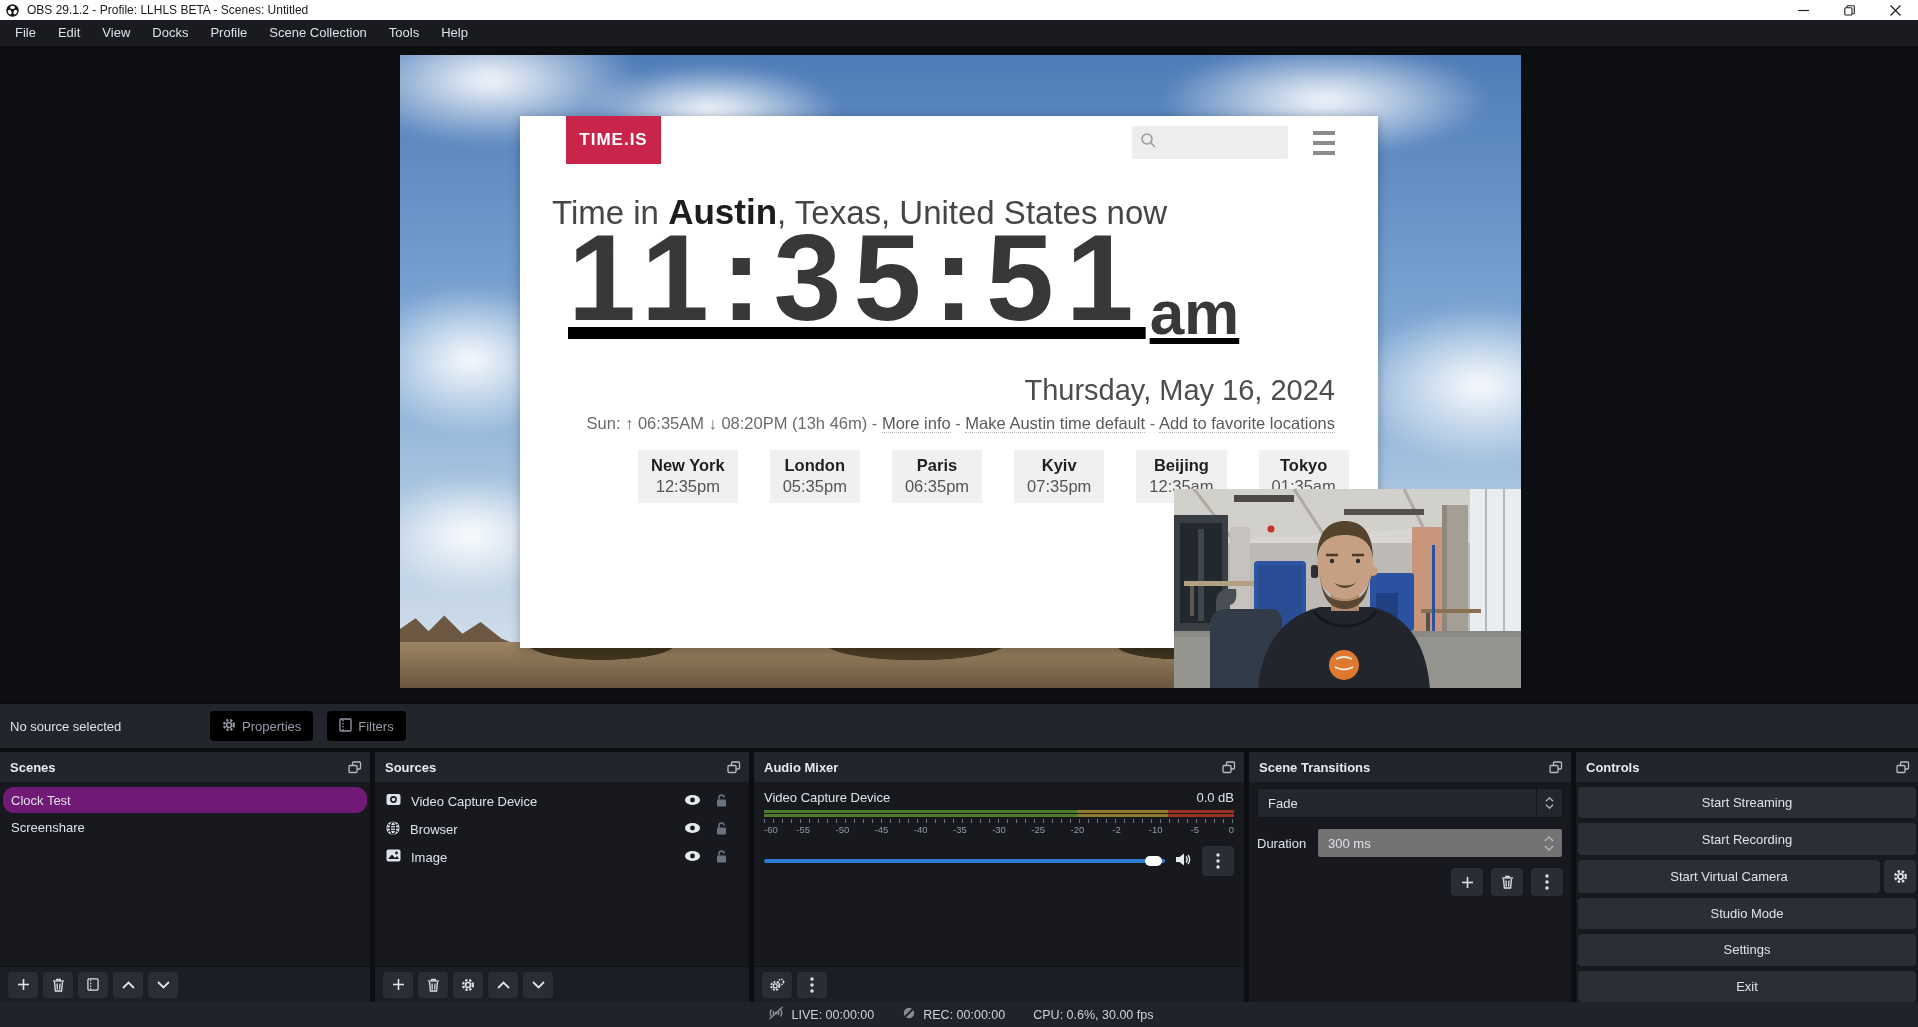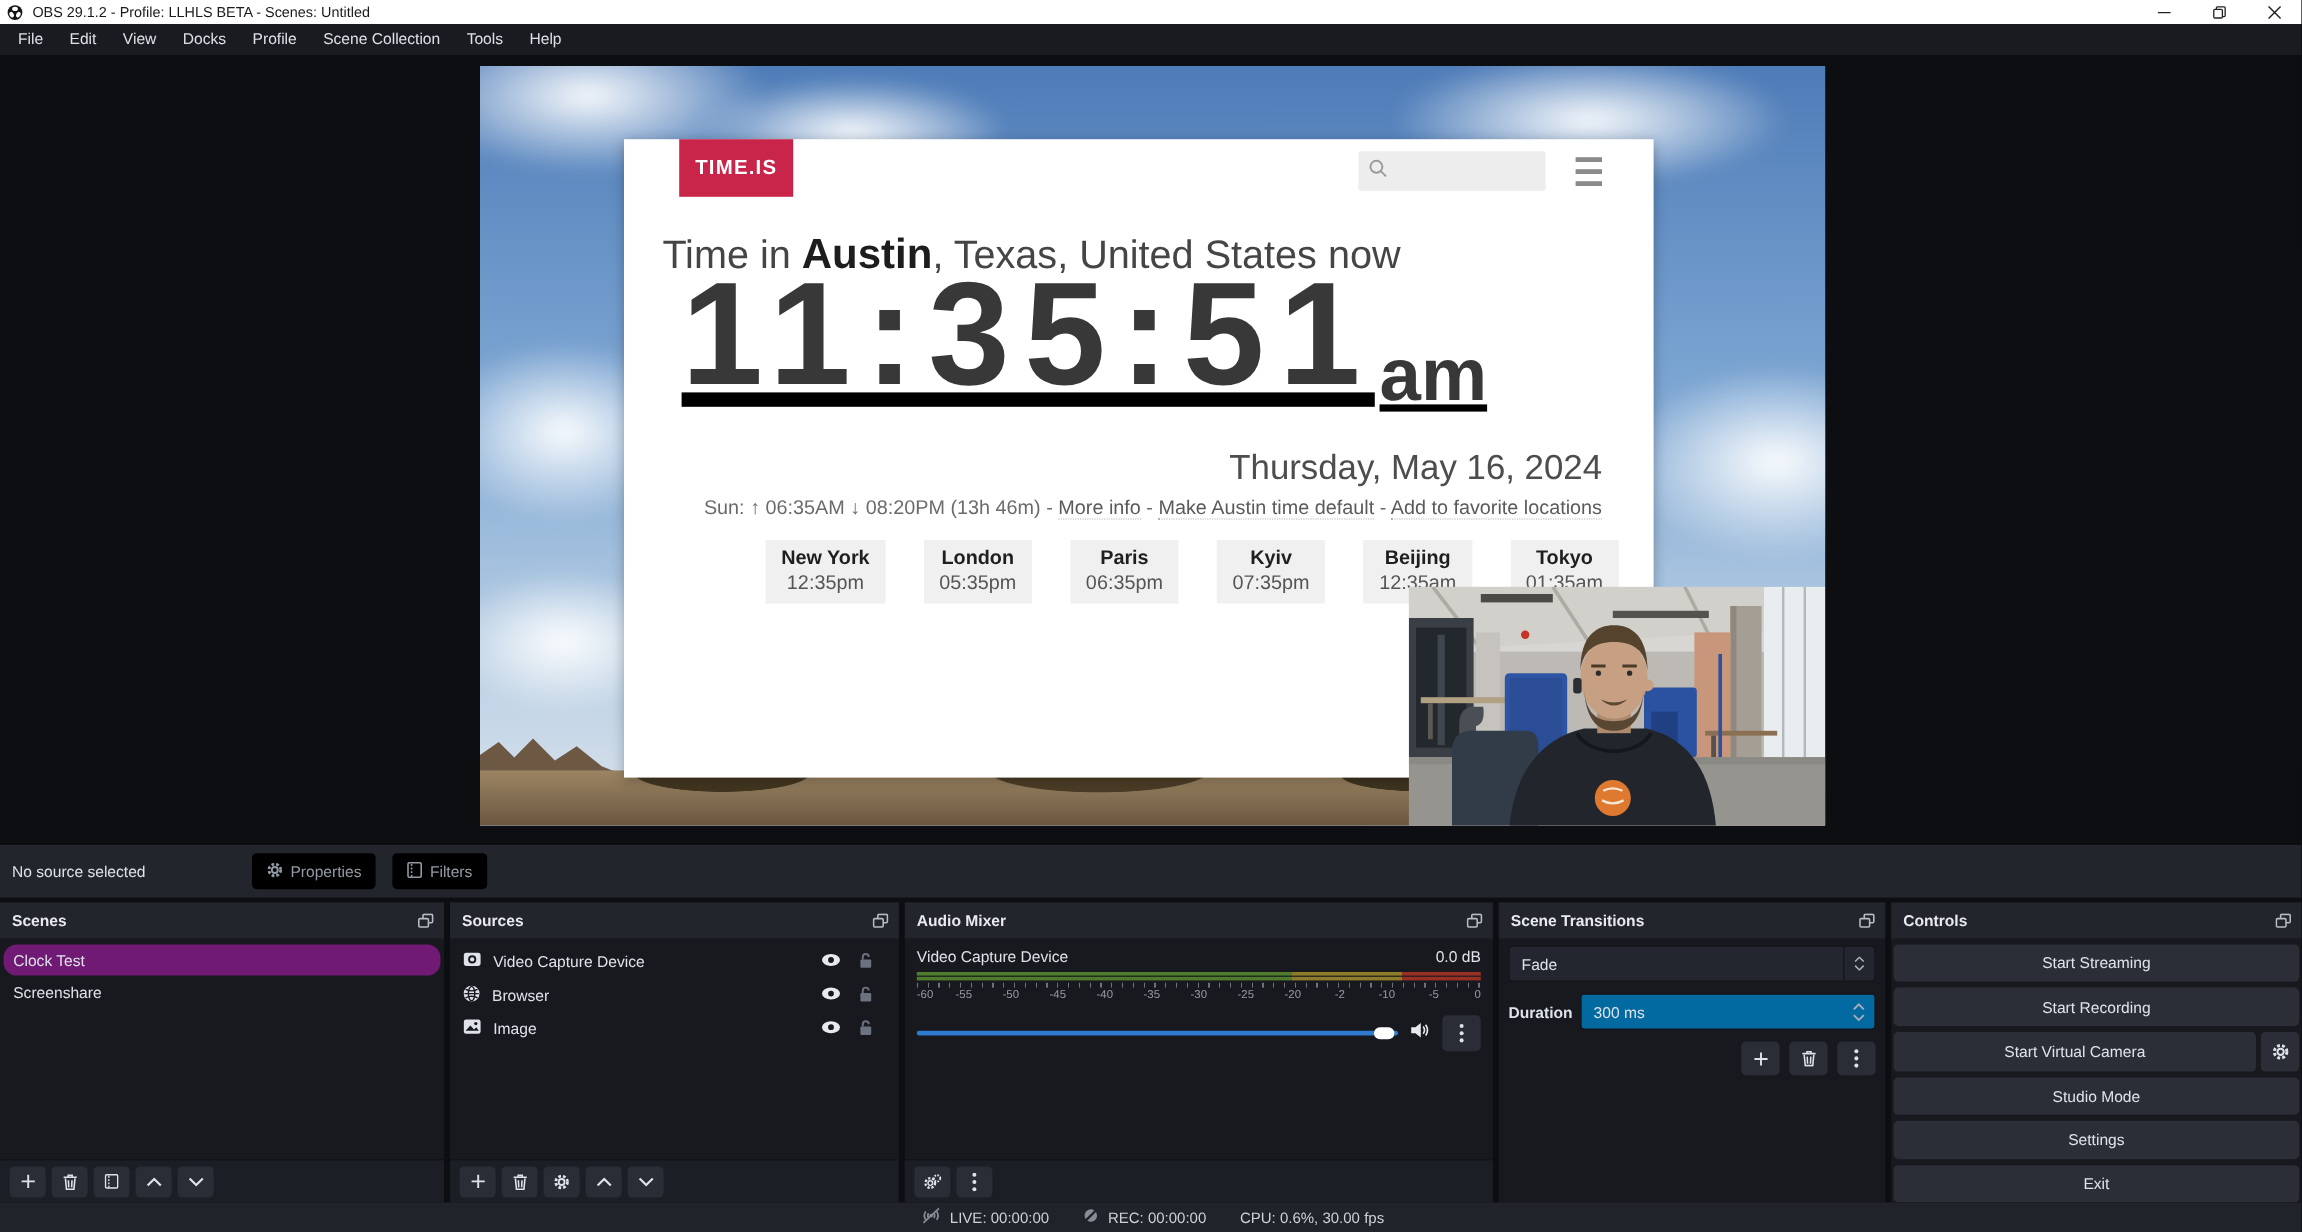--- a/index.html
+++ b/index.html
@@ -119,22 +119,22 @@
               display:flex; align-items:center; justify-content:center; }
 
   
   .tr-body { padding:6px 8px; }
   .tr-combo { height:30px; background:#23262e; border:1px solid #121419; border-radius:3px;
               display:flex; align-items:center; }
   .tr-combo .val { padding-left:10px; font-size:13px; color:#dfe2e8; flex:1; }
   .tr-combo .chev { width:26px; height:100%; border-left:1px solid #121419; display:flex;
                     flex-direction:column; align-items:center; justify-content:center; gap:2px; }
   .tr-dur-row { display:flex; align-items:center; margin-top:10px; gap:8px; }
-  .tr-dur-label { font-size:13px; color:#dfe2e8; width:52px;font-weight:bold; }
-  .tr-spin { flex:1; height:30px; background:#0369a1; border:1px solid #121419; border-radius:3px;
+  .tr-dur-label { font-size:13px; color:#dfe2e8; width:52px; }
+  .tr-spin { flex:1; height:30px; background:#737373; border:1px solid #121419; border-radius:3px;
              display:flex; align-items:center; }
   .tr-spin .val { padding-left:10px; font-size:13px; color:#dfe2e8; flex:1; }
   .tr-spin .updown { display:flex; flex-direction:column; gap:3px; padding-right:8px; }
   .tr-btn-row { display:flex; justify-content:flex-end; gap:8px; margin-top:10px; }
   .tr-btn { width:32px; height:28px; background:#2a2d36; border-radius:4px; display:flex;
             align-items:center; justify-content:center; }
 
   
   .ctl-body { padding:5px 2px 0 2px; display:flex; flex-direction:column; gap:5px; }
   .ctl-btn { height:33px; background:#2b2e37; border-radius:4px; display:flex; align-items:center;

